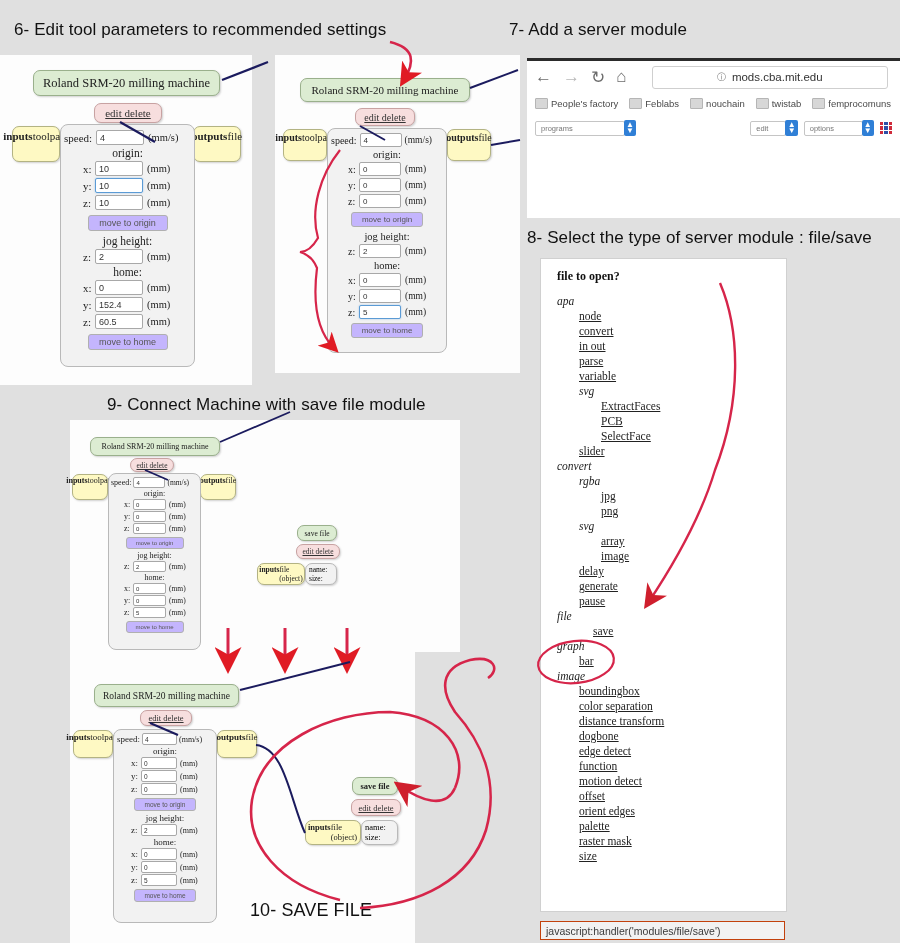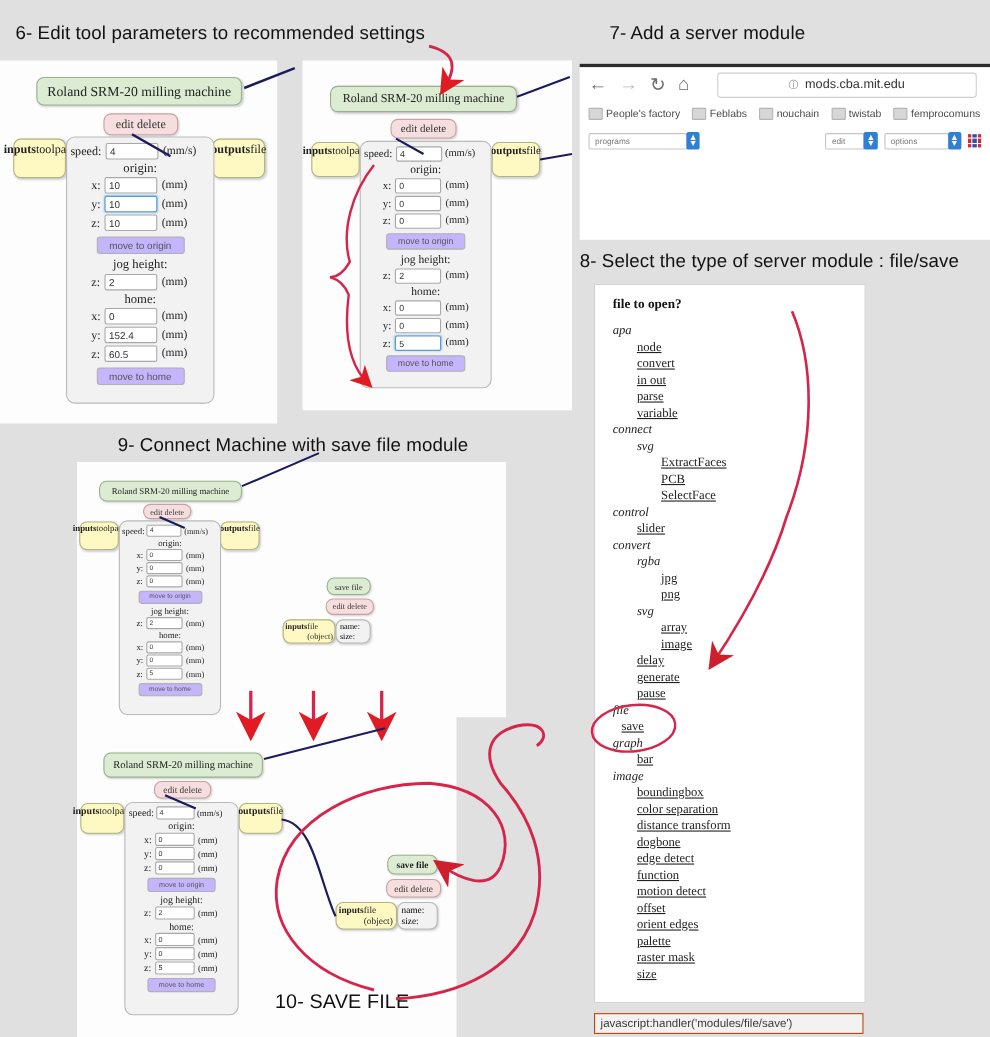--- a/index.html
+++ b/index.html
@@ -31,21 +31,21 @@
     box-shadow:1px 1px 2px rgba(0,0,0,.18);
   }
   .node-title{
     background:#dcecd2;border-color:#9ab08c;
     text-align:center;color:#222;
     display:flex;align-items:center;justify-content:center;
   }
   .node-edit{
     background:#f7dede;border-color:#c8a2a2;
     text-align:center;color:#333;
-    display:flex;align-items:center;justify-content:center;
+    display:flex;align-items:center;justify-content:center;text-decoration:underline;
   }
   .node-io{
     background:#fef9c3;border-color:#b3b383;
     color:#222;
     display:flex;flex-direction:row;justify-content:center;
     box-sizing:border-box;
   }
   .node-body{
     background:#f2f2f2;border:1px solid #b9b9b9;border-radius:8px;
     font-family:"Liberation Serif", serif;color:#222;
@@ -243,21 +243,21 @@
     </div>
     <div class="row" style="margin:2px 0 0 20px;">
       <span class="lbl" style="font-size:10px;width:11px;">z:</span>
       <span class="fld focus" style="width:42px;height:14px;margin-right:4px;font-size:8px;padding-left:3px;">5</span>
       <span class="lbl" style="font-size:9.5px;">(mm)</span>
     </div>
     <div class="btn" style="width:72px;height:15px;margin:4px auto 0;font-size:8px;">move to home</div>
   </div>
 </div>
 
-<div class="step-head" style="left:554px;top:20px;text-align:center;">7- Add a server module</div>
+<div class="step-head" style="left:509px;top:20px;text-align:center;">7- Add a server module</div>
 
 <div class="browser" style="left:527px;top:58px;width:373px;height:157px;">
   <div class="bchrome">
     <span class="navbtn">←</span>
     <span class="navbtn dim">→</span>
     <span class="navbtn">↻</span>
     <span class="navbtn">⌂</span>
     <span class="urlbar">
       <span style="font-size:9px;color:#7c7c7c;margin-right:6px;">ⓘ</span>
       <span>mods.cba.mit.edu</span>
@@ -322,39 +322,37 @@
 
 <div class="modlist" style="left:540px;top:258px;width:245px;height:652px;">
   <div class="ml-title">file to open?</div>
   <div id="modlist-entries" style="padding-bottom:4px;">
       <div class="ml-cat" style="margin-left: 16px;">apa</div>
       <div class="ml-item" style="margin-left: 38px;">node</div>
       <div class="ml-item" style="margin-left: 38px;">convert</div>
       <div class="ml-item" style="margin-left: 38px;">in out</div>
       <div class="ml-item" style="margin-left: 38px;">parse</div>
       <div class="ml-item" style="margin-left: 38px;">variable</div>
-      <div class="ml-cat" style="margin-left: 16px;">connect</div>
       <div class="ml-cat" style="margin-left: 38px;">svg</div>
       <div class="ml-item" style="margin-left: 60px;">ExtractFaces</div>
       <div class="ml-item" style="margin-left: 60px;">PCB</div>
       <div class="ml-item" style="margin-left: 60px;">SelectFace</div>
-      <div class="ml-cat" style="margin-left: 16px;">control</div>
       <div class="ml-item" style="margin-left: 38px;">slider</div>
       <div class="ml-cat" style="margin-left: 16px;">convert</div>
       <div class="ml-cat" style="margin-left: 38px;">rgba</div>
       <div class="ml-item" style="margin-left: 60px;">jpg</div>
       <div class="ml-item" style="margin-left: 60px;">png</div>
       <div class="ml-cat" style="margin-left: 38px;">svg</div>
       <div class="ml-item" style="margin-left: 60px;">array</div>
       <div class="ml-item" style="margin-left: 60px;">image</div>
       <div class="ml-item" style="margin-left: 38px;">delay</div>
       <div class="ml-item" style="margin-left: 38px;">generate</div>
       <div class="ml-item" style="margin-left: 38px;">pause</div>
       <div class="ml-cat" style="margin-left: 16px;">file</div>
-      <div class="ml-item" style="margin-left: 24px;">save</div>
+      <div class="ml-item" style="margin-left: 52px;">save</div>
       <div class="ml-cat" style="margin-left: 16px;">graph</div>
       <div class="ml-item" style="margin-left: 38px;">bar</div>
       <div class="ml-cat" style="margin-left: 16px;">image</div>
       <div class="ml-item" style="margin-left: 38px;">boundingbox</div>
       <div class="ml-item" style="margin-left: 38px;">color separation</div>
       <div class="ml-item" style="margin-left: 38px;">distance transform</div>
       <div class="ml-item" style="margin-left: 38px;">dogbone</div>
       <div class="ml-item" style="margin-left: 38px;">edge detect</div>
       <div class="ml-item" style="margin-left: 38px;">function</div>
       <div class="ml-item" style="margin-left: 38px;">motion detect</div>

